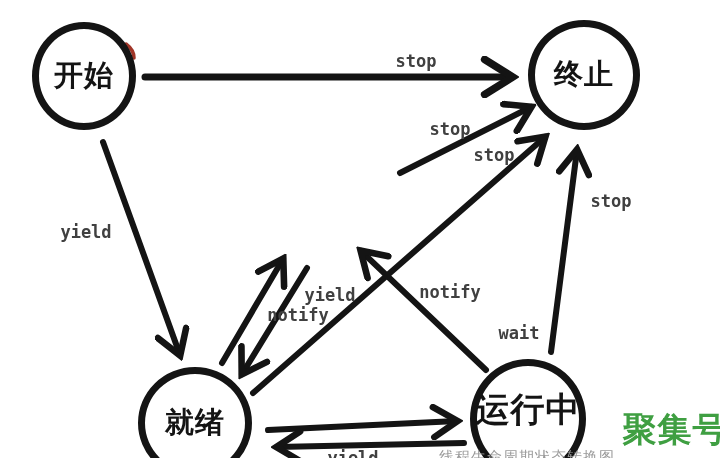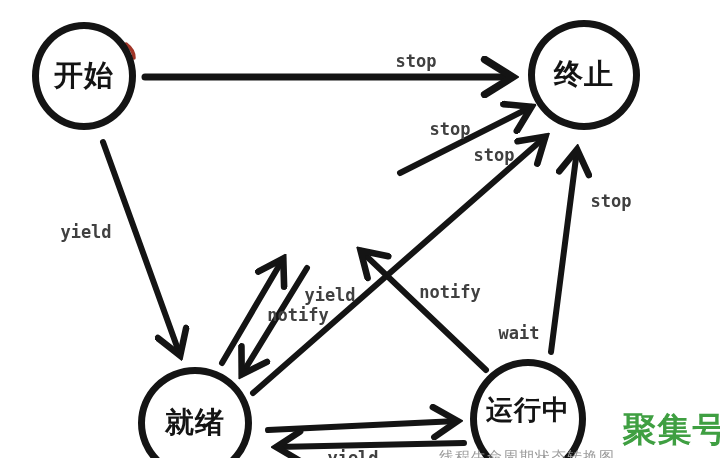--- a/index.html
+++ b/index.html
@@ -60,21 +60,21 @@
   <div class="node" style="left:32px;top:22px;width:104px;height:108px;">
     <span>开始</span>
   </div>
   <div class="node" style="left:528px;top:20px;width:112px;height:110px;">
     <span>终止</span>
   </div>
   <div class="node" style="left:138px;top:367px;width:114px;height:112px;">
     <span style="margin-bottom:0;">就绪</span>
   </div>
   <div class="node" style="left:470px;top:359px;width:116px;height:120px;">
-    <span style="margin-bottom:18px;font-size:27px;">运行中</span>
+    <span style="margin-bottom:18px;font-size:34px;">运行中</span>
   </div>
 
   <div class="edge-label" style="left:416px;top:61px;">stop</div>
   <div class="edge-label" style="left:450px;top:129px;">stop</div>
   <div class="edge-label" style="left:494px;top:155px;">stop</div>
   <div class="edge-label" style="left:611px;top:201px;">stop</div>
   <div class="edge-label" style="left:86px;top:232px;">yield</div>
   <div class="edge-label" style="left:330px;top:295px;">yield</div>
   <div class="edge-label" style="left:298px;top:315px;">notify</div>
   <div class="edge-label" style="left:450px;top:292px;">notify</div>

